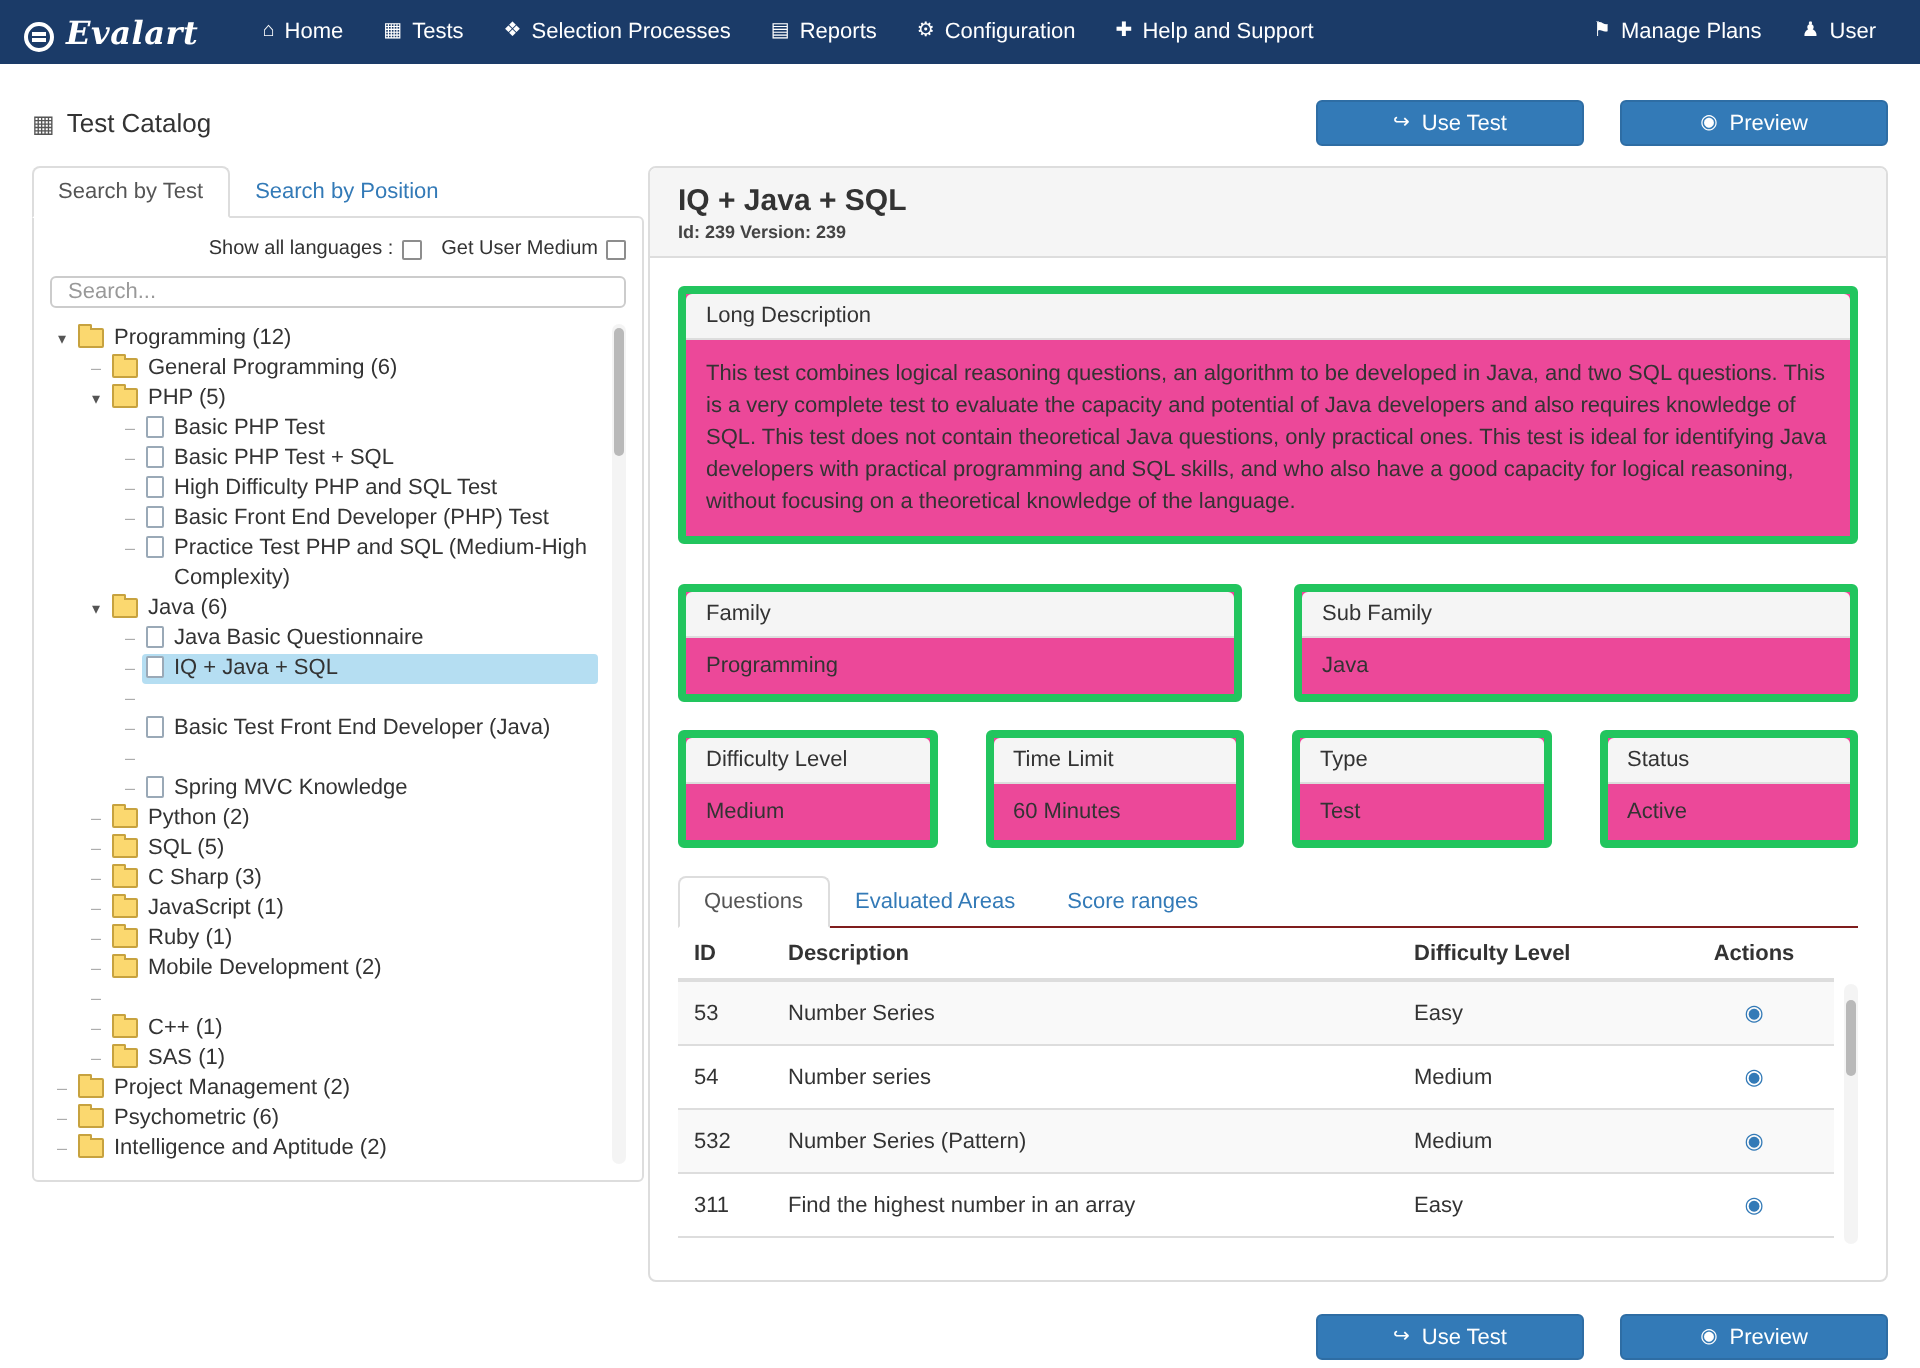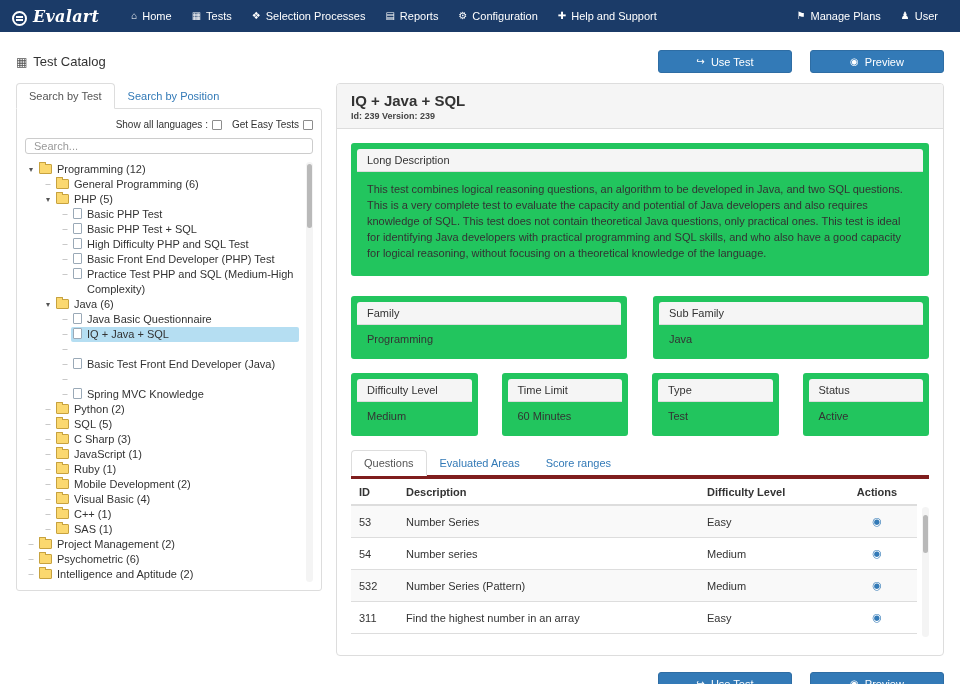--- a/index.html
+++ b/index.html
@@ -17,21 +17,21 @@
 .nav-item{display:flex;align-items:center;gap:5px;padding:0 10px;font-size:11px;color:#fff;cursor:pointer;white-space:nowrap;text-decoration:none}
 .nav-icon{font-size:10px;line-height:1}
 
 .page{padding:12px 16px 0}
 .head-row{display:flex;align-items:center;justify-content:space-between;margin:6px 0 10px}
 .page-title{display:flex;align-items:center;gap:6px;font-size:13px;color:#333}
 .title-icon{color:#555;font-size:12px}
 .btn{display:inline-flex;align-items:center;justify-content:center;gap:6px;width:134px;height:23px;background:#337ab7;border:1px solid #2e6da4;border-radius:3px;color:#fff;font-size:11px;font-family:inherit;cursor:pointer;padding:0}
 .bicon{font-size:10px;line-height:1}
 .btn-row{display:flex;gap:18px}
-.columns{display:flex;gap:14px;align-items:flex-start}
+.columns{display:flex;gap:2px;align-items:flex-start}
 
 .left-panel{width:306px;flex:none}
 .ltabs{display:flex;position:relative;z-index:2}
 .ltab{padding:6px 12px;font-size:11px;color:#337ab7;cursor:pointer;border:1px solid transparent;border-radius:4px 4px 0 0;margin-bottom:-1px}
 .ltab.active{background:#fff;border-color:#ddd #ddd #fff;color:#555}
 .left-box{border:1px solid #ddd;border-radius:0 3px 3px 3px;padding:8px;background:#fff}
 .check-row{display:flex;justify-content:flex-end;align-items:center;gap:10px;font-size:10px;color:#333;padding:2px 0 4px}
 .check-row label{display:flex;align-items:center;gap:4px;cursor:pointer}
 .cb{width:10px;height:10px;border:1px solid #8d8d8d;background:#fff;display:inline-block;border-radius:1px}
 .search{width:100%;height:16px;border:1px solid #ccc;border-radius:3px;padding:4px 8px;font-size:11px;font-family:inherit;color:#333;margin:4px 0 8px;outline:none}
@@ -53,29 +53,29 @@
 .t-file .node-icon{width:9px;height:11px;background:#fff;border:1px solid #9aa9b7;border-radius:1px;margin-top:1px}
 .node-label{padding-right:2px}
 .vscroll{position:absolute;top:0;right:0;bottom:0;width:7px;background:#f4f4f4;border-radius:4px}
 .vscroll .thumb{position:absolute;top:2px;left:1px;width:5px;height:64px;background:#b9b9b9;border-radius:3px}
 
 .right-panel{flex:1;border:1px solid #ddd;border-radius:4px;background:#fff;overflow:hidden}
 .rp-head{background:#f5f5f5;border-bottom:1px solid #ddd;padding:8px 14px 7px}
 .rp-title{font-size:15px;font-weight:bold;color:#333}
 .rp-meta{font-size:9px;font-weight:bold;color:#444;margin-top:2px}
 .rp-body{padding:14px}
-.panel{border:6px solid #22c55e;border-radius:3px;background:#22c55e}
+.panel{border:4px solid #22c55e;border-radius:3px;background:#ec4899}
 .panel-h{background:#f5f5f5;border-bottom:1px solid #ddd;padding:5px 10px;font-size:11px;color:#333;border-radius:3px 3px 0 0}
 .panel-b{padding:8px 10px;font-size:11px;color:#333}
 .ld{margin-bottom:20px}
 .ld .panel-b{line-height:16px;padding:9px 10px}
 .frow{display:flex;gap:26px;margin-bottom:14px}
 .frow .panel{flex:1}
 .frow.four{gap:24px}
-.qtabs{display:flex;border-bottom:4px solid #7f1d1d;margin-top:4px}
+.qtabs{display:flex;border-bottom:1px solid #7f1d1d;margin-top:4px}
 .qtab{padding:6px 12px;font-size:11px;color:#337ab7;cursor:pointer;border:1px solid transparent;border-radius:4px 4px 0 0;margin-bottom:-1px}
 .qtab.active{background:#fff;border-color:#ddd #ddd #fff;color:#555}
 .qwrap{position:relative;padding-right:12px;min-height:162px}
 .qhead{display:flex;font-size:11px;font-weight:bold;border-bottom:2px solid #ddd;padding:7px 0 6px}
 .c-id{width:55px;padding-left:8px;flex:none}
 .c-desc{flex:1}
 .c-diff{width:130px;flex:none}
 .c-act{width:80px;flex:none;text-align:center}
 .qrow{display:flex;align-items:center;font-size:11px;border-bottom:1px solid #ddd;padding:9px 0}
 .qrow:nth-child(odd){background:#f9f9f9}
@@ -168,21 +168,21 @@
           <a class="ltab"><span>Search by Position</span></a>
 
       </div>
       <div class="left-box">
         <div class="check-row">
           <label>
             <span>Show all languages :</span>
             <span class="cb"></span>
           </label>
           <label>
-            <span>Get Easy Tests</span>
+            <span>Get User Medium</span>
             <span class="cb"></span>
           </label>
         </div>
         <input class="search" placeholder="Search..." style="">
         <div class="tree-wrap">
           <div class="tree">
 
               <div class="tree-row lvl0 t-folder s-open">
                 <span class="tw"></span>
                 <span class="node-a">
@@ -338,24 +338,20 @@
               <div class="tree-row lvl1 t-folder s-closed">
                 <span class="tw"></span>
                 <span class="node-a">
                   <span class="node-icon"></span>
                   <span class="node-label">Mobile Development (2)</span>
                 </span>
               </div>
 
               <div class="tree-row lvl1 t-folder s-closed">
                 <span class="tw"></span>
-                <span class="node-a">
-                  <span class="node-icon"></span>
-                  <span class="node-label">Visual Basic (4)</span>
-                </span>
               </div>
 
               <div class="tree-row lvl1 t-folder s-closed">
                 <span class="tw"></span>
                 <span class="node-a">
                   <span class="node-icon"></span>
                   <span class="node-label">C++ (1)</span>
                 </span>
               </div>
 

